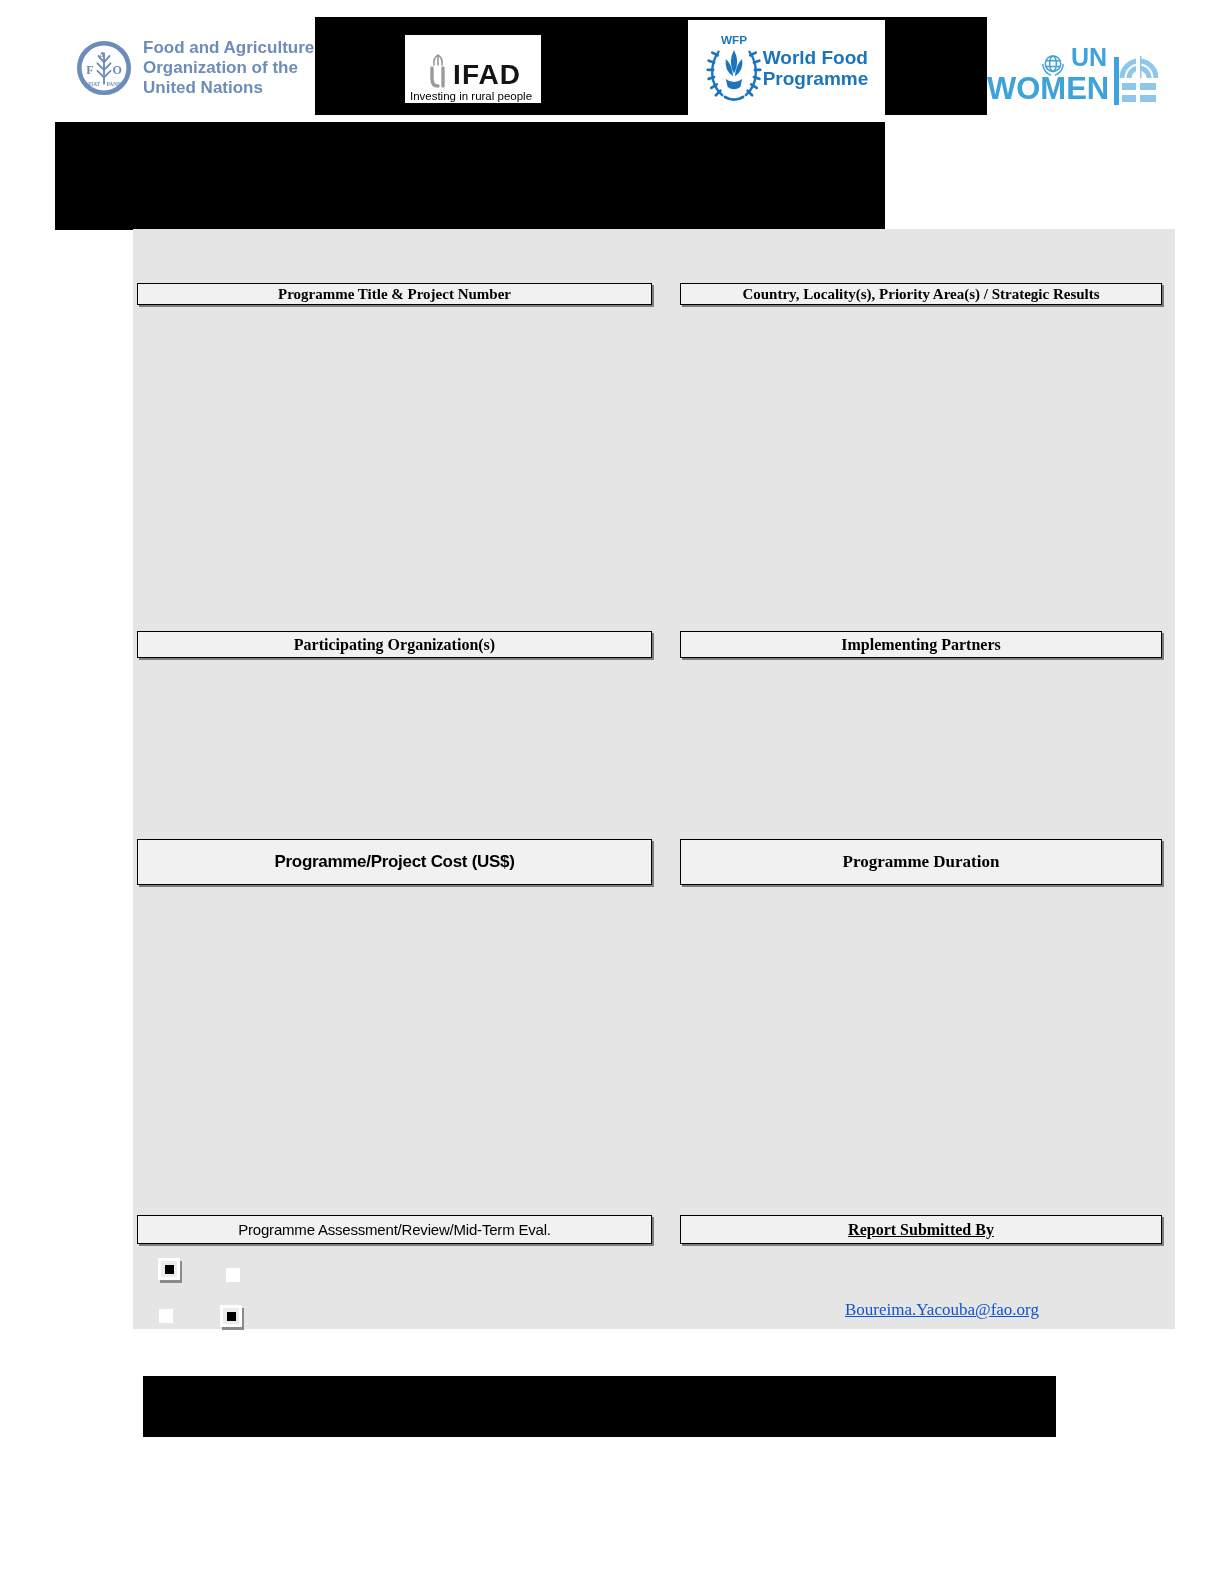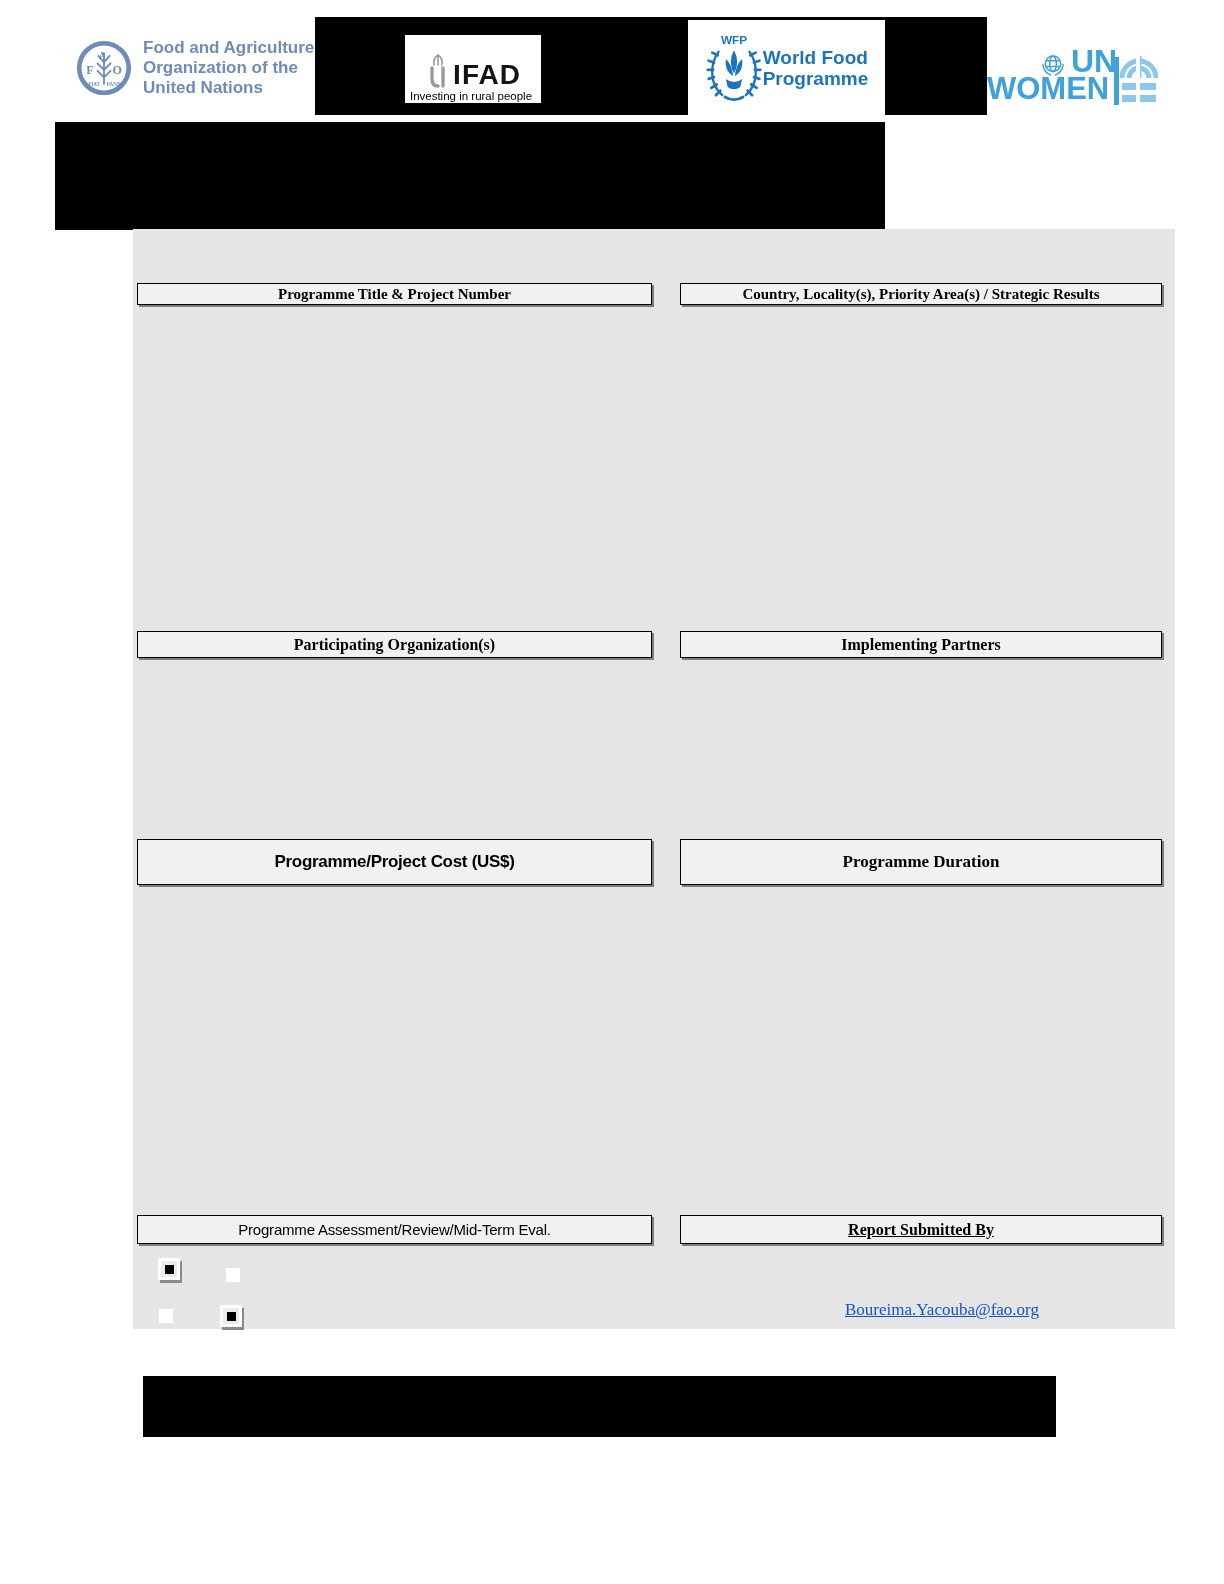--- a/index.html
+++ b/index.html
@@ -32,21 +32,21 @@
   .wfp-logo{position:absolute;left:688px;top:20px;width:197px;height:95px;background:#fff;
             display:flex;align-items:center;justify-content:center;}
   .wfp-emblem{width:58px;height:80px;}
   .wfp-text{font-family:"Liberation Sans",sans-serif;font-weight:bold;font-size:19px;
             line-height:21px;color:var(--wfp_blue,#1C75BC);}
 
   
   .unwomen-logo{position:absolute;left:987px;top:52px;width:171px;height:53px;background:#fff;}
   .unw-globe{position:absolute;left:52px;top:0px;width:28px;height:28px;}
   .unw-un{position:absolute;left:84px;top:-7px;font-family:"Liberation Sans",sans-serif;
-          font-weight:bold;font-size:32px;color:var(--unwomen_blue,#3FA2DA);line-height:1;}
+          font-weight:bold;font-size:25px;color:var(--unwomen_blue,#3FA2DA);line-height:1;}
   .unw-women{position:absolute;left:0px;top:21px;font-family:"Liberation Sans",sans-serif;
              font-weight:bold;font-size:31px;letter-spacing:0px;color:var(--unwomen_blue,#3FA2DA);line-height:1;}
   .unw-mark{position:absolute;left:127px;top:0px;width:44px;height:53px;}
 
   
   .table-block{position:absolute;left:133px;top:229px;width:1042px;height:1100px;background:#e5e5e5;}
   .cell{position:absolute;background:var(--cell_bg,#F1F1F1);border:1px solid #000;
         box-shadow:2px 2px 0 #7d7d7d;display:flex;align-items:center;justify-content:center;
         text-align:center;color:#000;white-space:nowrap;}
   .cell-l{left:4px;width:513px;}

